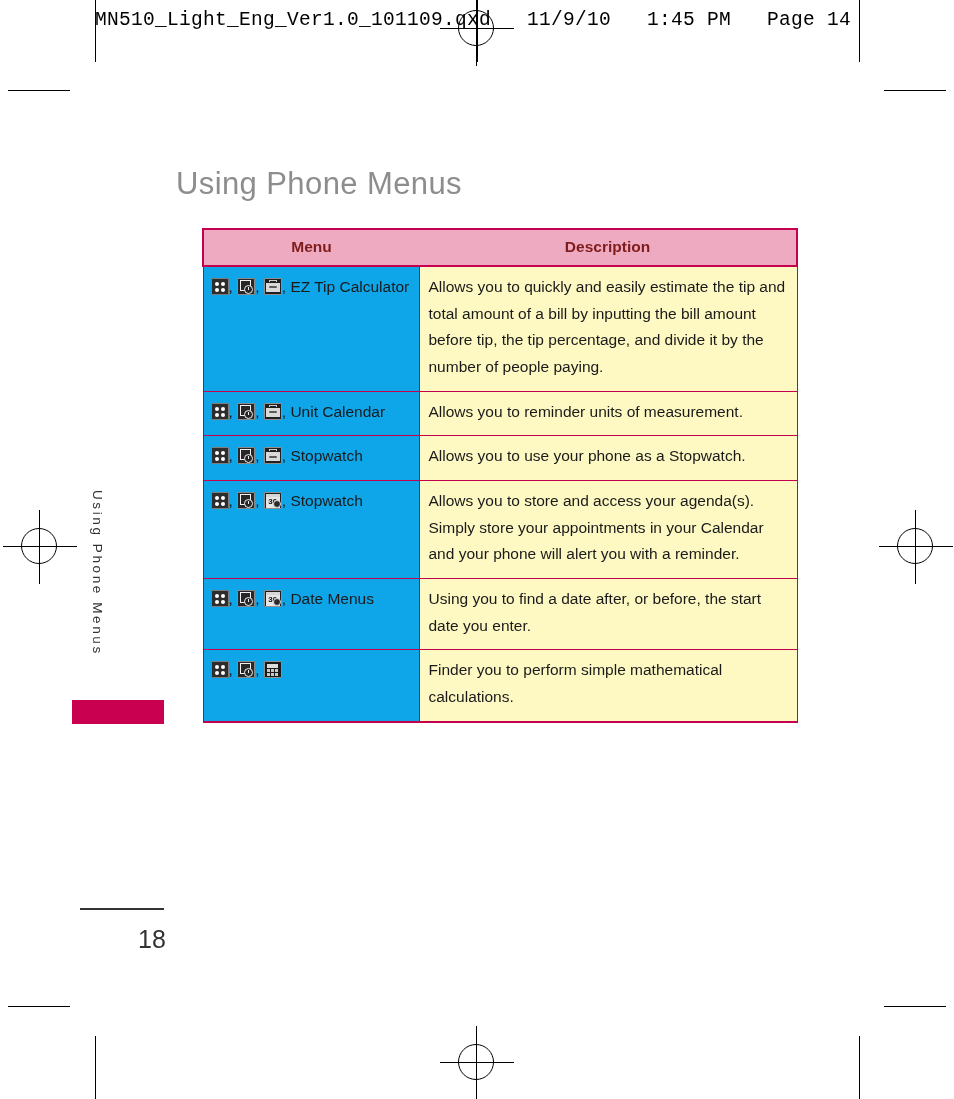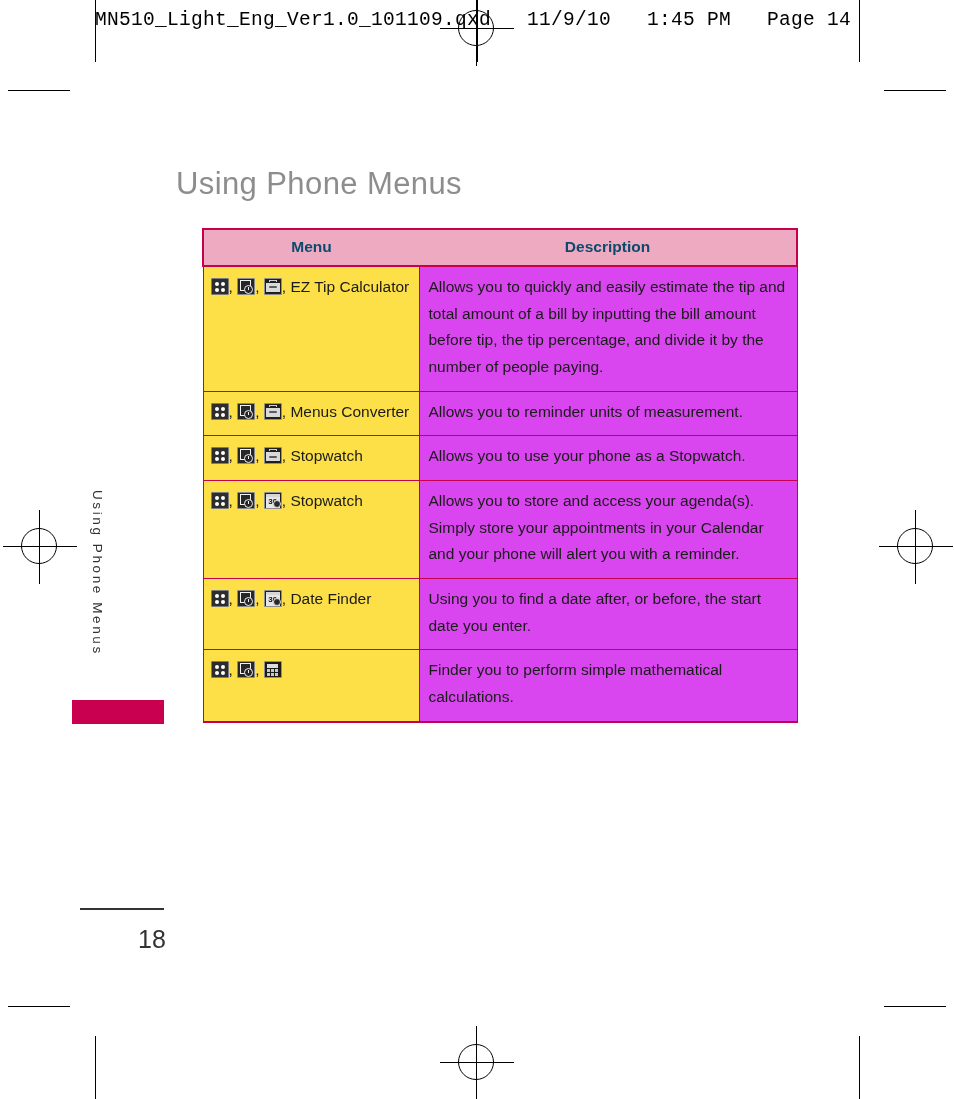--- a/index.html
+++ b/index.html
@@ -127,21 +127,21 @@
     top: 228px;
     width: 594px;
     border-collapse: collapse;
     table-layout: fixed;
   }
   .menu-table col.c1 { width: 216px; }
   .menu-table col.c2 { width: 378px; }
 
   .menu-table th {
     background: #eeaac0;
-    color: #0c4a6e;
+    color: #7f1d1d;
     font-size: 15.5px;
     font-weight: 700;
     padding: 8px 0 9px 0;
     text-align: center;
     border-top: 2px solid #c4004f;
     border-bottom: 2px solid #c4004f;
     border-left: 2px solid #c4004f;
     border-right: 2px solid #c4004f;
   }
   .menu-table th.th-menu  { border-right: none; }
@@ -150,25 +150,25 @@
   .menu-table td {
     vertical-align: top;
     border-bottom: 1.6px solid #c4004f;
     border-left: 1.6px solid #c4004f;
     border-right: 1.6px solid #c4004f;
     font-size: 15.5px;
     line-height: 1.72;
     color: #1a1a1a;
   }
   .menu-table td.cell-menu {
-    background: #fde047;
+    background: #0ea5e9;
     padding: 7px 8px 10px 7px;
   }
   .menu-table td.cell-desc {
-    background: #d946ef;
+    background: #fef9c3;
     padding: 7px 8px 10px 9px;
     border-left: 1.6px solid #c4004f;
   }
   .menu-table tr:last-child td { border-bottom: 2px solid #c4004f; }
   .menu-label {
     white-space: nowrap;
   }
   .sep { letter-spacing: 0; }
 
   
@@ -375,42 +375,42 @@
 
     <tr>
       <td class="cell-menu">
         <span class="icon icon-grid"><i></i><i></i><i></i><i></i></span><span class="sep">, </span><span class="icon icon-tools"><span class="sq"></span><span class="clk"></span></span><span class="sep">, </span><span class="icon icon-case"><span class="top"></span><span class="body"></span></span><span class="sep">, </span><span class="menu-label">EZ Tip Calculator</span>
       </td>
       <td class="cell-desc">Allows you to quickly and easily estimate the tip and total amount of a bill by inputting the bill amount before tip, the tip percentage, and divide it by the number of people paying.</td>
     </tr>
 
     <tr>
       <td class="cell-menu">
-        <span class="icon icon-grid"><i></i><i></i><i></i><i></i></span><span class="sep">, </span><span class="icon icon-tools"><span class="sq"></span><span class="clk"></span></span><span class="sep">, </span><span class="icon icon-case"><span class="top"></span><span class="body"></span></span><span class="sep">, </span><span class="menu-label">Menus Converter</span>
+        <span class="icon icon-grid"><i></i><i></i><i></i><i></i></span><span class="sep">, </span><span class="icon icon-tools"><span class="sq"></span><span class="clk"></span></span><span class="sep">, </span><span class="icon icon-case"><span class="top"></span><span class="body"></span></span><span class="sep">, </span><span class="menu-label">Unit Calendar</span>
       </td>
       <td class="cell-desc">Allows you to reminder units of measurement.</td>
     </tr>
 
     <tr>
       <td class="cell-menu">
         <span class="icon icon-grid"><i></i><i></i><i></i><i></i></span><span class="sep">, </span><span class="icon icon-tools"><span class="sq"></span><span class="clk"></span></span><span class="sep">, </span><span class="icon icon-case"><span class="top"></span><span class="body"></span></span><span class="sep">, </span><span class="menu-label">Stopwatch</span>
       </td>
       <td class="cell-desc">Allows you to use your phone as a Stopwatch.</td>
     </tr>
 
     <tr>
       <td class="cell-menu">
         <span class="icon icon-grid"><i></i><i></i><i></i><i></i></span><span class="sep">, </span><span class="icon icon-tools"><span class="sq"></span><span class="clk"></span></span><span class="sep">, </span><span class="icon icon-cal"><span class="hd"></span><span class="num">30</span><span class="ring"></span></span><span class="sep">, </span><span class="menu-label">Stopwatch</span>
       </td>
       <td class="cell-desc">Allows you to store and access your agenda(s). Simply store your appointments in your Calendar and your phone will alert you with a reminder.</td>
     </tr>
 
     <tr>
       <td class="cell-menu">
-        <span class="icon icon-grid"><i></i><i></i><i></i><i></i></span><span class="sep">, </span><span class="icon icon-tools"><span class="sq"></span><span class="clk"></span></span><span class="sep">, </span><span class="icon icon-cal"><span class="hd"></span><span class="num">30</span><span class="ring"></span></span><span class="sep">, </span><span class="menu-label">Date Finder</span>
+        <span class="icon icon-grid"><i></i><i></i><i></i><i></i></span><span class="sep">, </span><span class="icon icon-tools"><span class="sq"></span><span class="clk"></span></span><span class="sep">, </span><span class="icon icon-cal"><span class="hd"></span><span class="num">30</span><span class="ring"></span></span><span class="sep">, </span><span class="menu-label">Date Menus</span>
       </td>
       <td class="cell-desc">Using you to find a date after, or before, the start date you enter.</td>
     </tr>
 
     <tr>
       <td class="cell-menu">
         <span class="icon icon-grid"><i></i><i></i><i></i><i></i></span><span class="sep">, </span><span class="icon icon-tools"><span class="sq"></span><span class="clk"></span></span><span class="sep">, </span><span class="icon icon-calc"><span class="scr"></span><span class="keys">
               <b></b>
               <b></b>
               <b></b>

